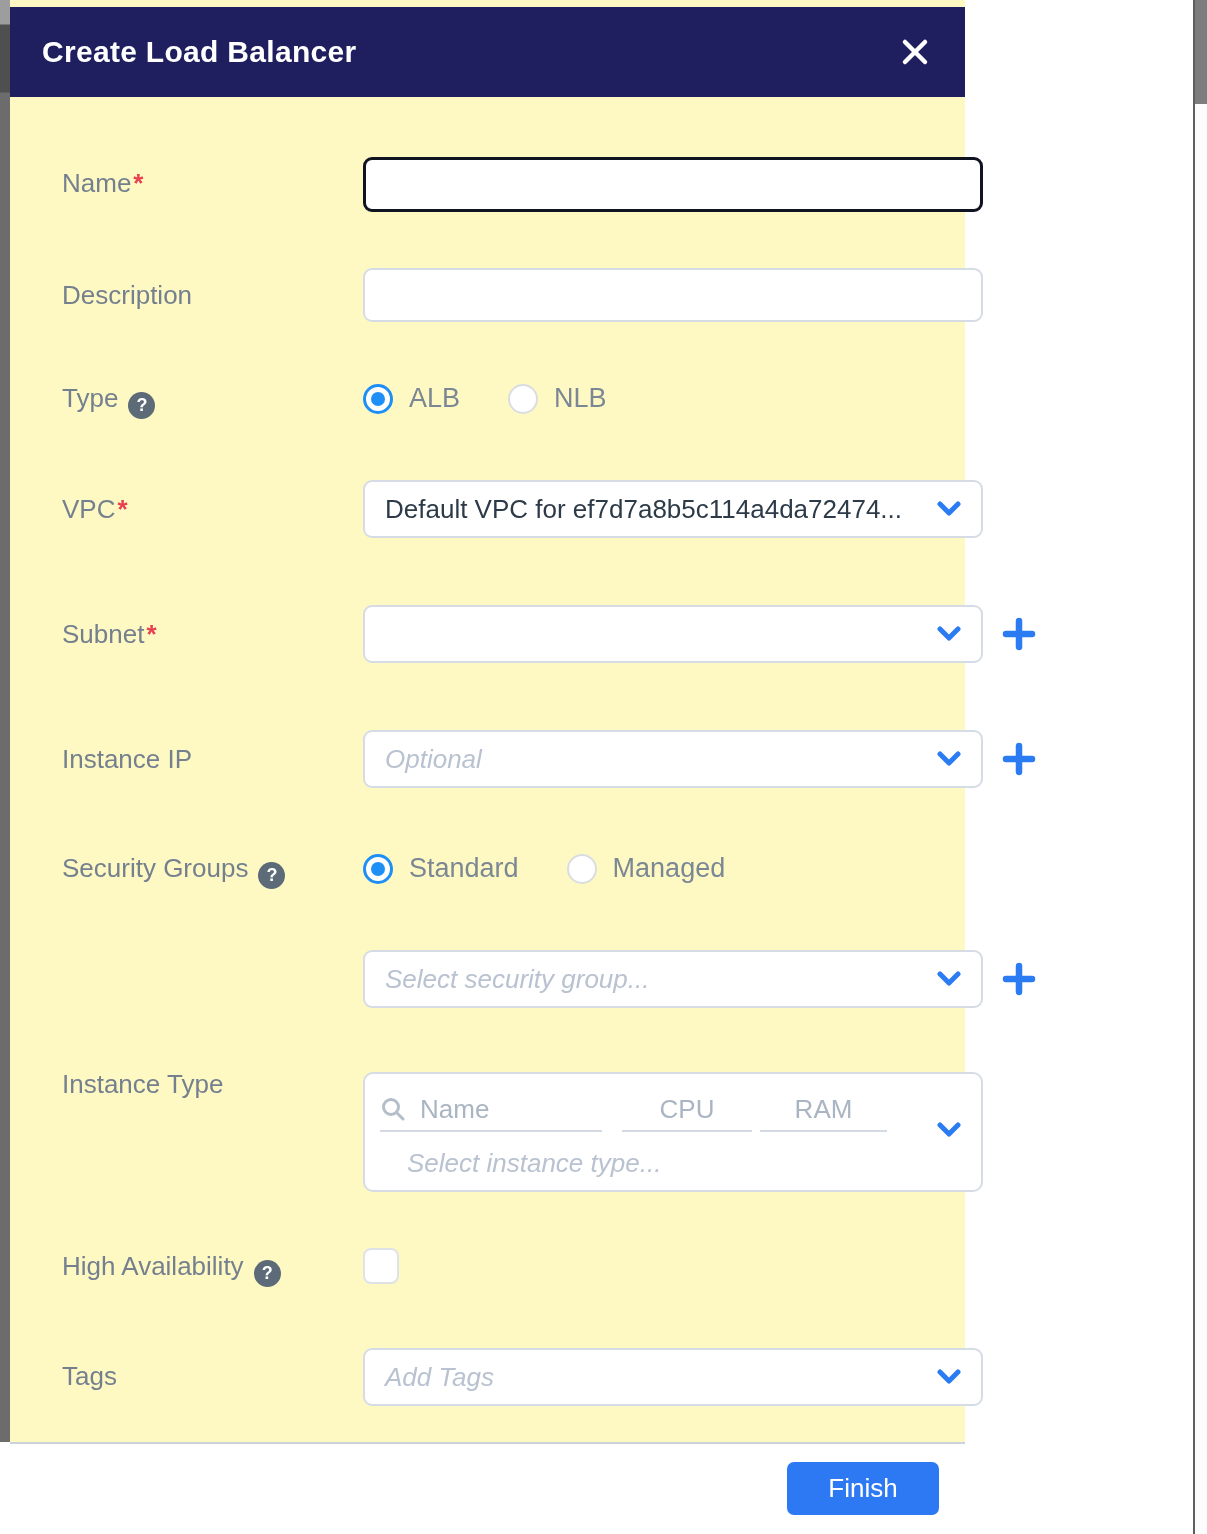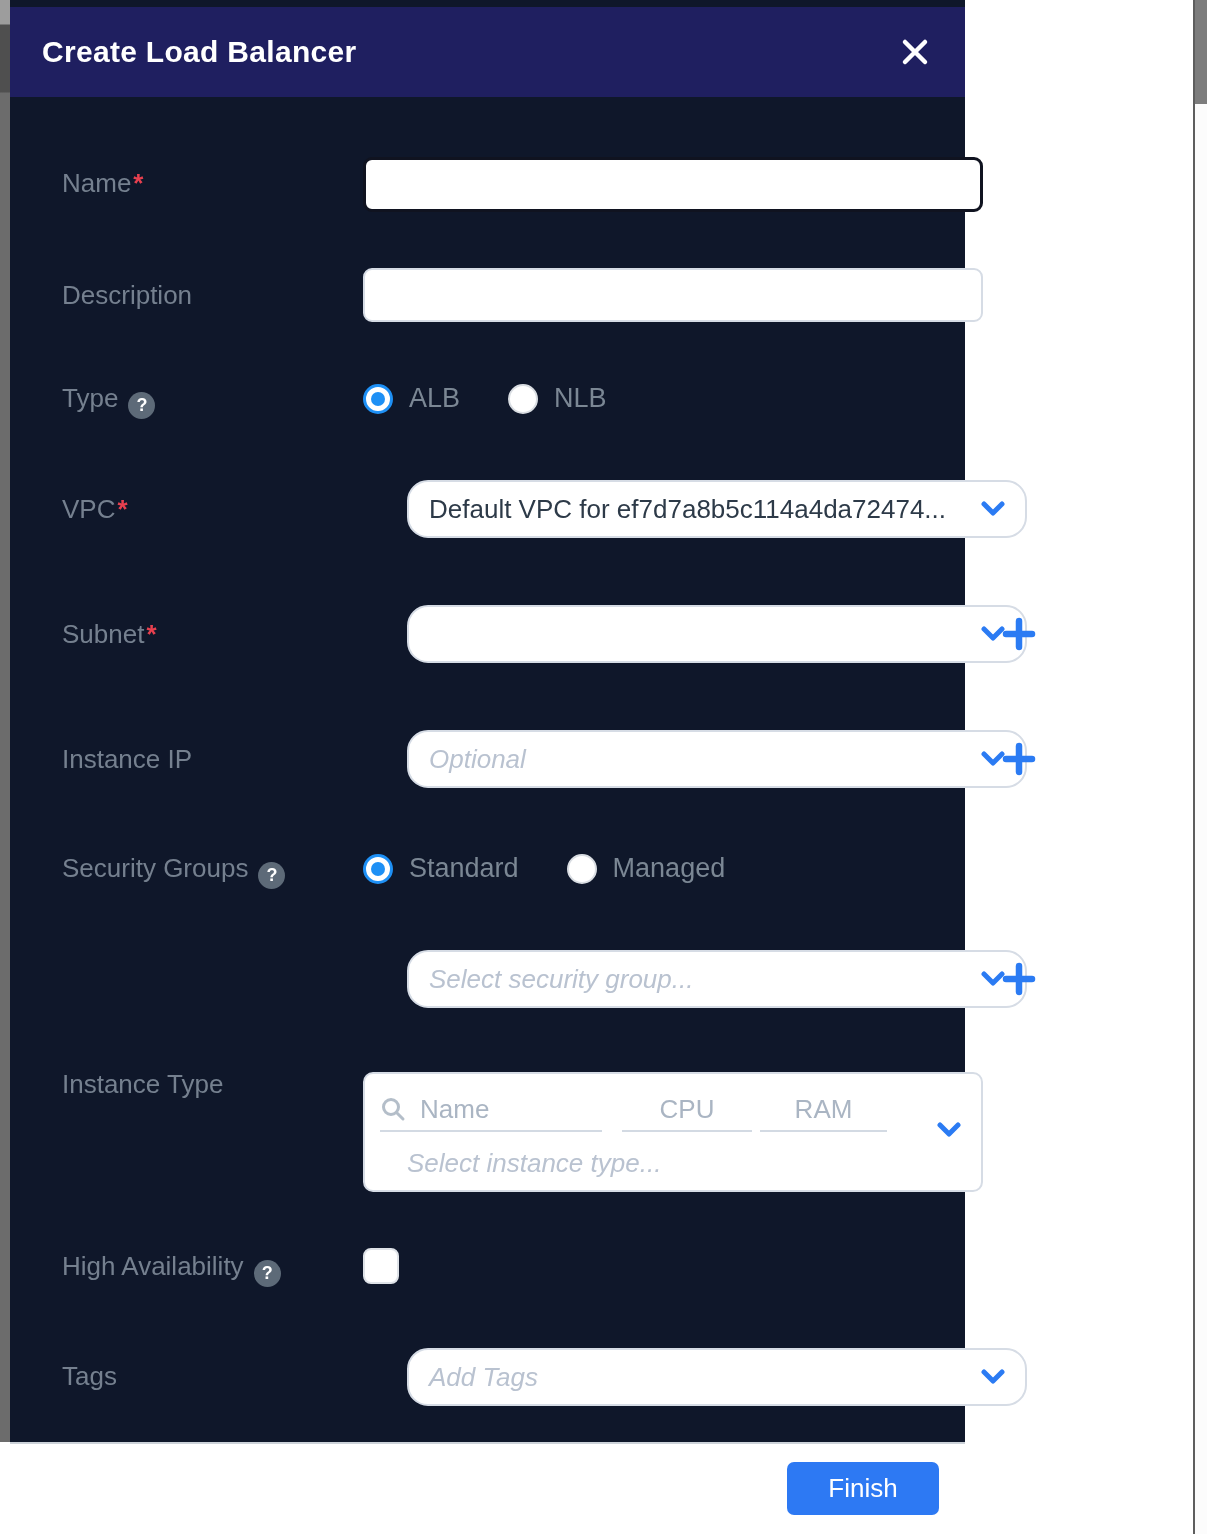--- a/index.html
+++ b/index.html
@@ -9,21 +9,21 @@
 
   
   .overlay-strip { position:absolute; left:0; top:0; width:10px; height:1442px;
     background:linear-gradient(#9d9d9d 0px,#9d9d9d 24px,#4f4f4f 25px,#4f4f4f 92px,#6c6c6c 93px,#6c6c6c 100%); }
 
   
   .scrollbar { position:absolute; right:0; top:0; width:14px; height:1534px;
                background:#fcfcfc; border-left:2px solid #5e5e5e; }
   .scroll-thumb { position:absolute; left:0; right:0; top:0; height:104px; background:#7d7d7d; }
 
-  .modal { position:absolute; left:10px; top:0; width:955px; height:1534px; background:#0f172a; }
+  .modal { position:absolute; left:10px; top:0; width:955px; height:1534px; background:#fef9c3; }
 
   .modal-header { position:absolute; left:0; top:7px; width:100%; height:90px;
                   background:#1f1f60; display:flex; align-items:center; }
   .modal-title { color:#ffffff; font-size:30px; font-weight:600; letter-spacing:.3px; margin-left:32px; }
   .close-btn { position:absolute; right:28px; top:50%; transform:translateY(-50%);
                width:44px; height:44px; background:transparent; border:none; cursor:pointer;
                display:flex; align-items:center; justify-content:center; }
 
   .lbl { position:absolute; left:52px; color:#75808f; font-size:26px; white-space:nowrap; }
   .req { color:#e8404f; font-weight:700; margin-left:2px; }
@@ -39,22 +39,22 @@
   .radio-row { position:absolute; left:353px; display:flex; align-items:center; }
   .radio { width:30px; height:30px; border-radius:50%; background:#fff; position:relative; flex:none; }
   .radio.on  { border:3px solid #1e90f5; }
   .radio.on::after { content:""; position:absolute; left:50%; top:50%; transform:translate(-50%,-50%);
                      width:14px; height:14px; border-radius:50%; background:#1e90f5; }
   .radio.off { border:2px solid #d9dde2; }
   .radio-label { color:#7b8794; font-size:27px; margin-left:16px; }
   .radio-gap { width:48px; flex:none; }
 
   .select { position:absolute; left:353px; width:620px; height:58px; background:#fff;
-            border:2px solid #d6dce5; border-radius:21px; display:flex; align-items:center;
-            padding:0 20px;margin-left:44px; }
+            border:2px solid #d6dce5; border-radius:9px; display:flex; align-items:center;
+            padding:0 20px; }
   .select-value { font-size:26px; color:#2d3a48; white-space:nowrap; overflow:hidden; }
   .placeholder { font-size:26px; font-style:italic; color:#b9c2d0; white-space:nowrap; }
   .chevron { margin-left:auto; flex:none; display:flex; align-items:center; }
 
   .plus-btn { position:absolute; left:988px; width:42px; height:42px; border:none; background:transparent;
               cursor:pointer; display:flex; align-items:center; justify-content:center; }
 
   .itype-box { position:absolute; left:353px; top:1072px; width:620px; height:120px;
                background:#fff; border:2px solid #d6dce5; border-radius:10px; }
   .itype-field { position:absolute; top:14px; height:44px; border-bottom:2px solid #d3dae3;

